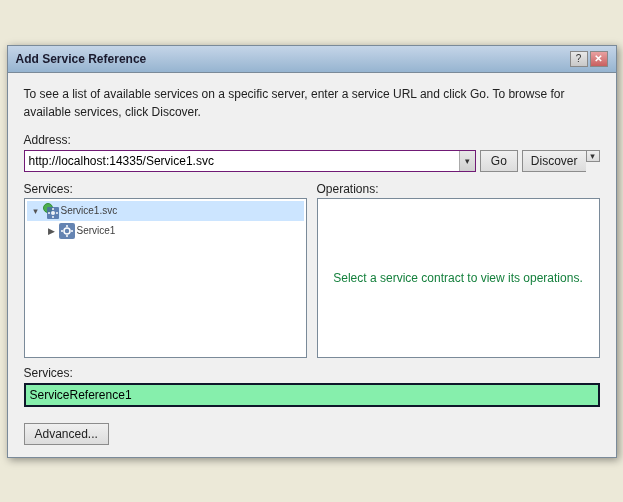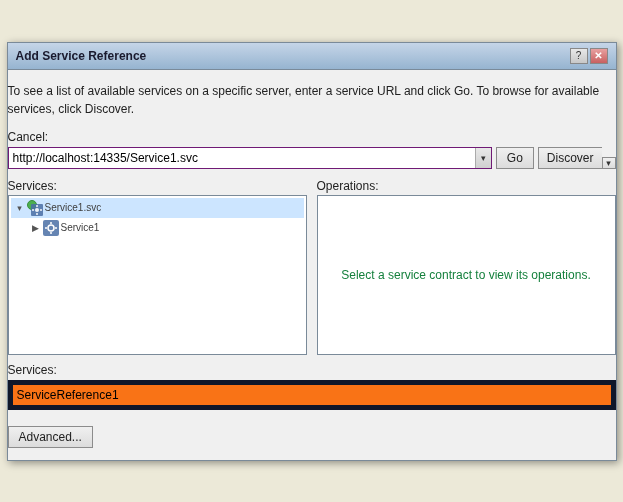--- a/index.html
+++ b/index.html
@@ -56,21 +56,21 @@
       color: #333;
     }
 
     .title-btn.close {
       background: linear-gradient(to bottom, #e8a0a0, #c86060);
       color: #fff;
       font-weight: bold;
     }
 
     .dialog-content {
-      padding: 12px 0;
+      padding: 12px 16px;
     }
 
     .description-text {
       font-size: 12px;
       color: #222;
       margin-bottom: 12px;
       line-height: 1.5;
     }
 
     .field-label {
@@ -121,21 +121,21 @@
       padding: 3px 10px;
       font-size: 12px;
       cursor: pointer;
       font-family: 'Segoe UI', sans-serif;
       color: #222;
       white-space: nowrap;
     }
 
     .discover-wrapper {
       display: flex;
-      align-items: flex-end;
+      align-items: flex-start;
     }
 
     .discover-main {
       background: linear-gradient(to bottom, #f0f0f0, #dcdcdc);
       border: 1px solid #8c8c8c;
       border-right: none;
       padding: 3px 8px;
       font-size: 12px;
       cursor: pointer;
       font-family: 'Segoe UI', sans-serif;
@@ -260,25 +260,25 @@
       font-size: 12px;
       color: #222;
     }
 
     .namespace-section {
       margin-bottom: 12px;
     }
 
     .namespace-input {
       width: 100%;
-      border: 5px solid #0f172a;
+      border: 2px solid #0f172a;
       padding: 3px 4px;
       font-size: 12px;
       font-family: 'Segoe UI', sans-serif;
-      background: #f97316;
+      background: #86efac;
       outline: none;
     }
 
     .bottom-buttons {
       display: flex;
       justify-content: space-between;
       align-items: center;
       padding-top: 4px;
     }
 
@@ -311,21 +311,21 @@
     <span class="title-bar-text">Add Service Reference</span>
     <div class="title-bar-buttons">
       <button class="title-btn">?</button>
       <button class="title-btn close">✕</button>
     </div>
   </div>
 
   <div class="dialog-content">
     <p class="description-text">To see a list of available services on a specific server, enter a service URL and click Go. To browse for available services, click Discover.</p>
 
-    <div class="field-label">Cancel:</div>
+    <div class="field-label">Address:</div>
     <div class="address-row">
       <div class="address-input-wrapper">
         <input class="address-input" type="text" value="http://localhost:14335/Service1.svc" style="">
         <div class="address-dropdown-btn">▾</div>
       </div>
       <button class="go-btn">Go</button>
       <div class="discover-wrapper">
         <button class="discover-main">Discover</button>
         <div class="discover-arrow">▾</div>
       </div>

